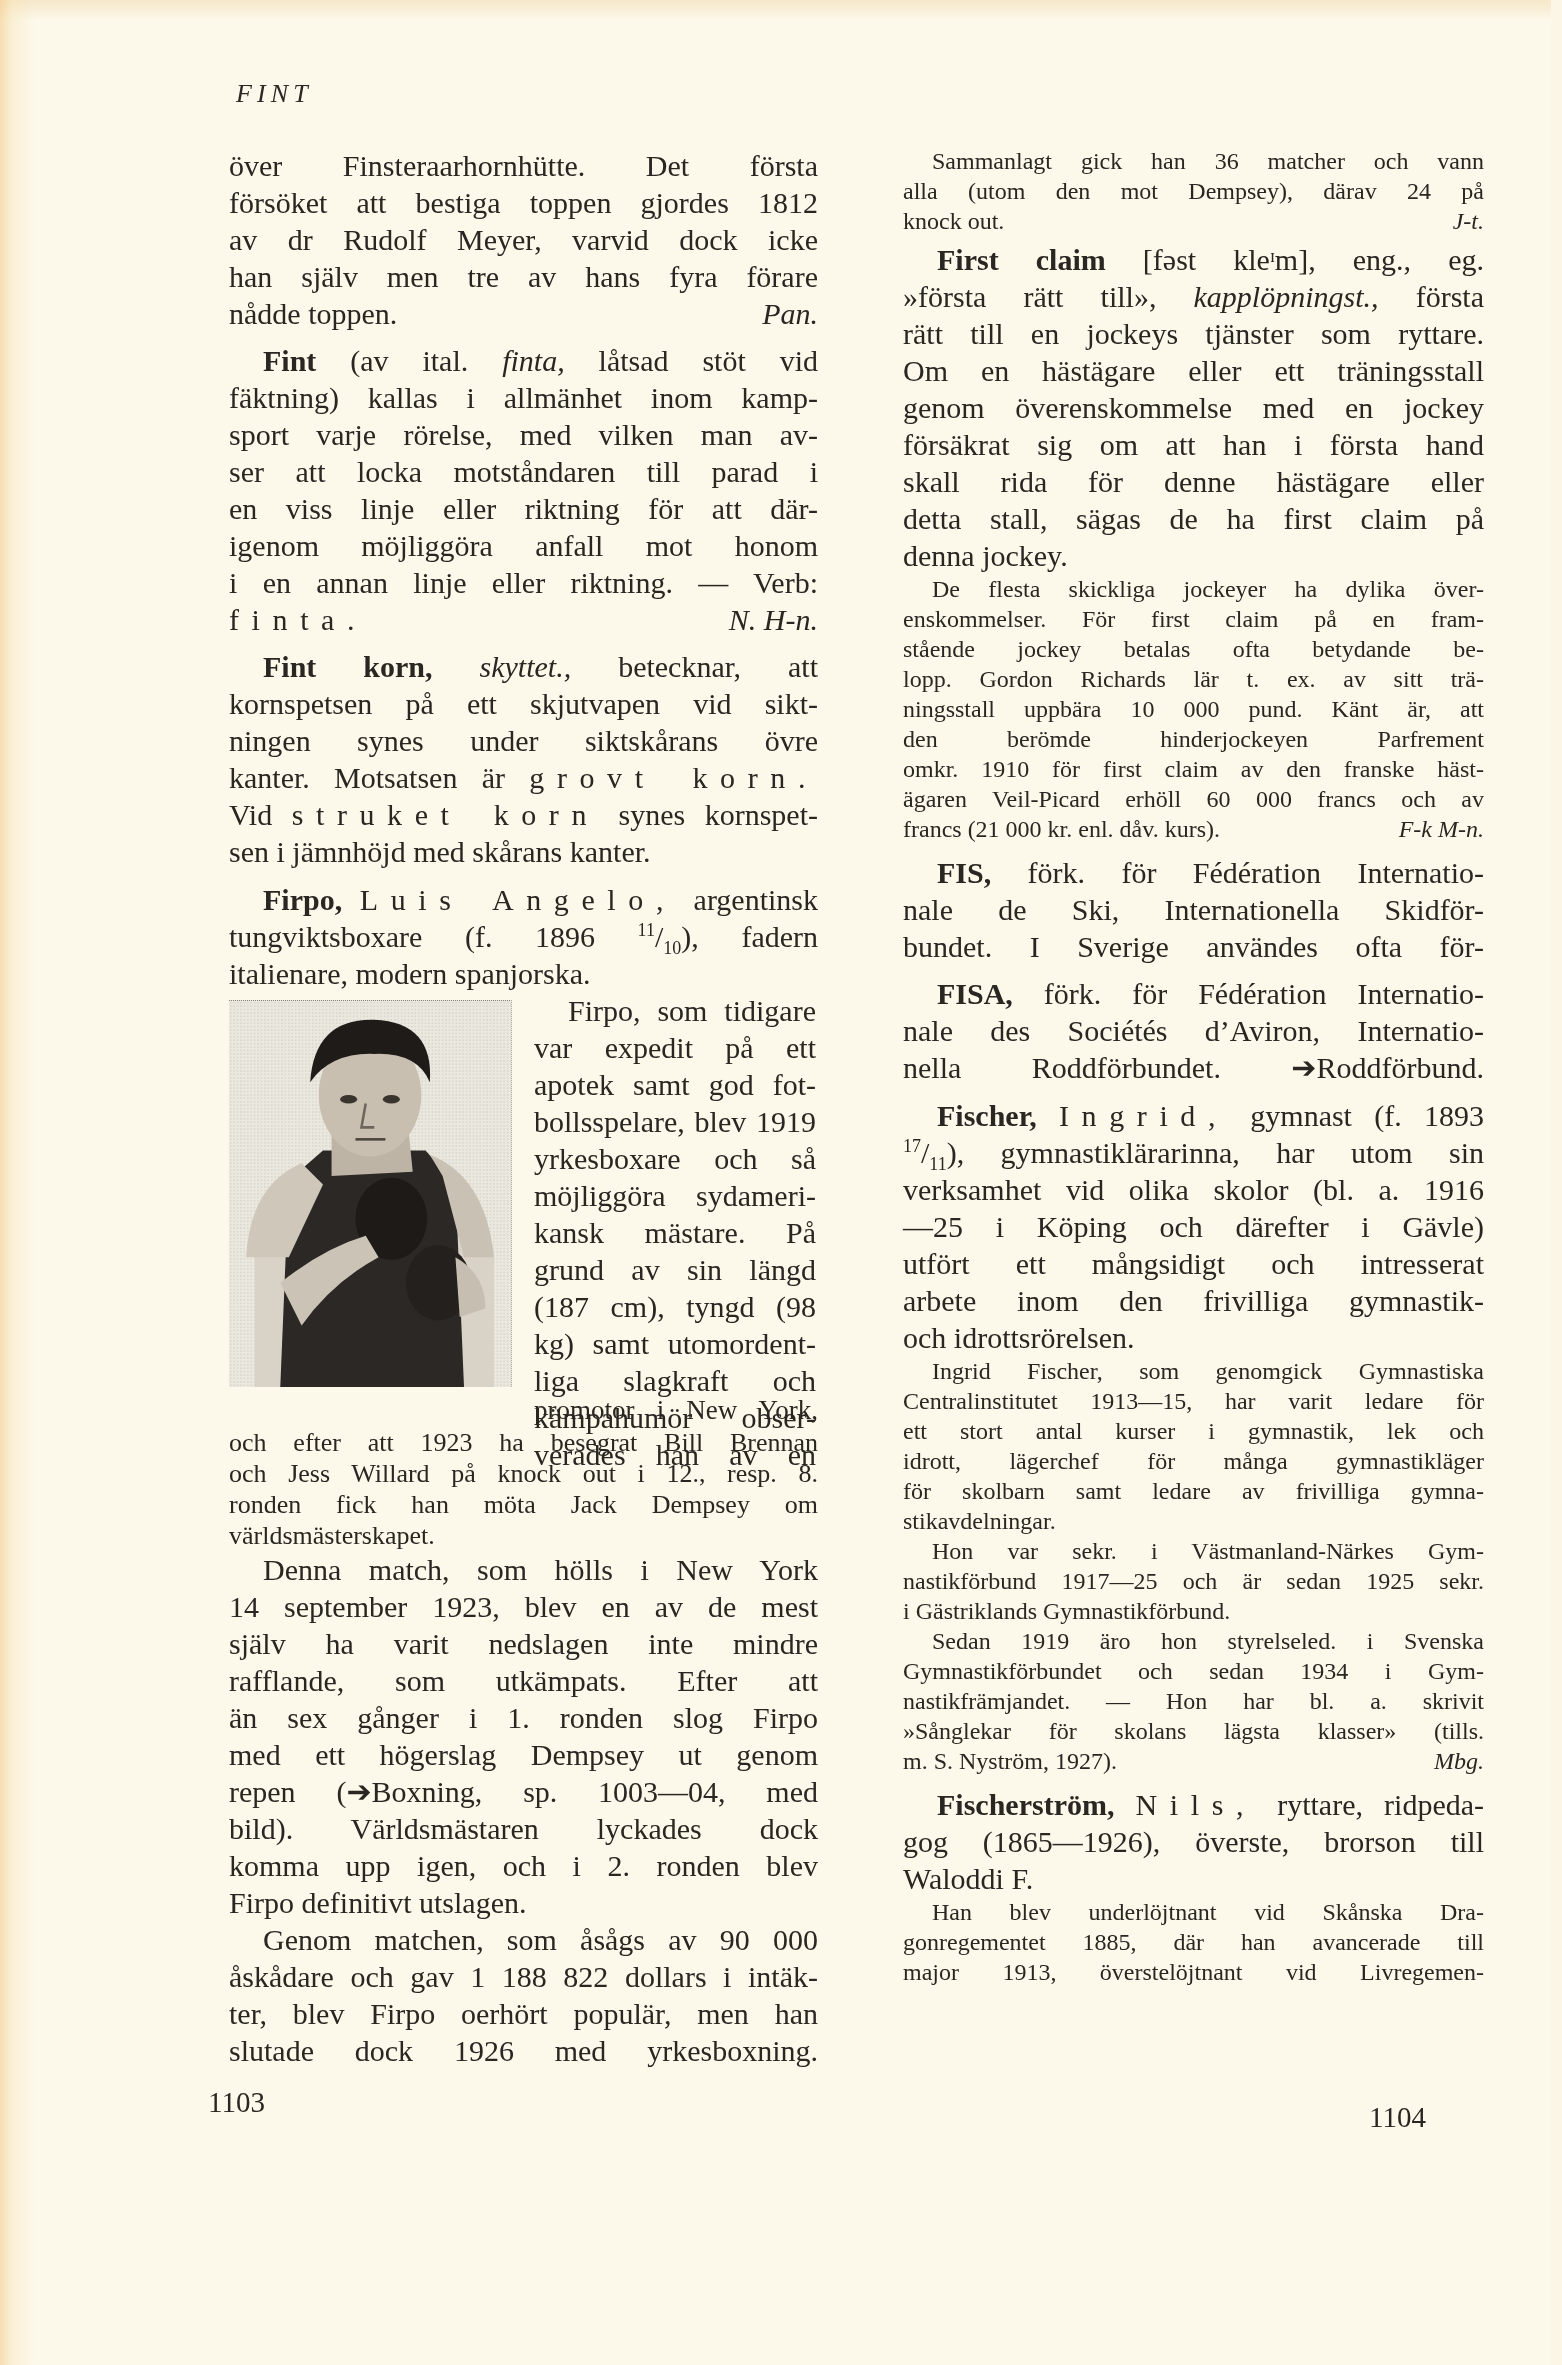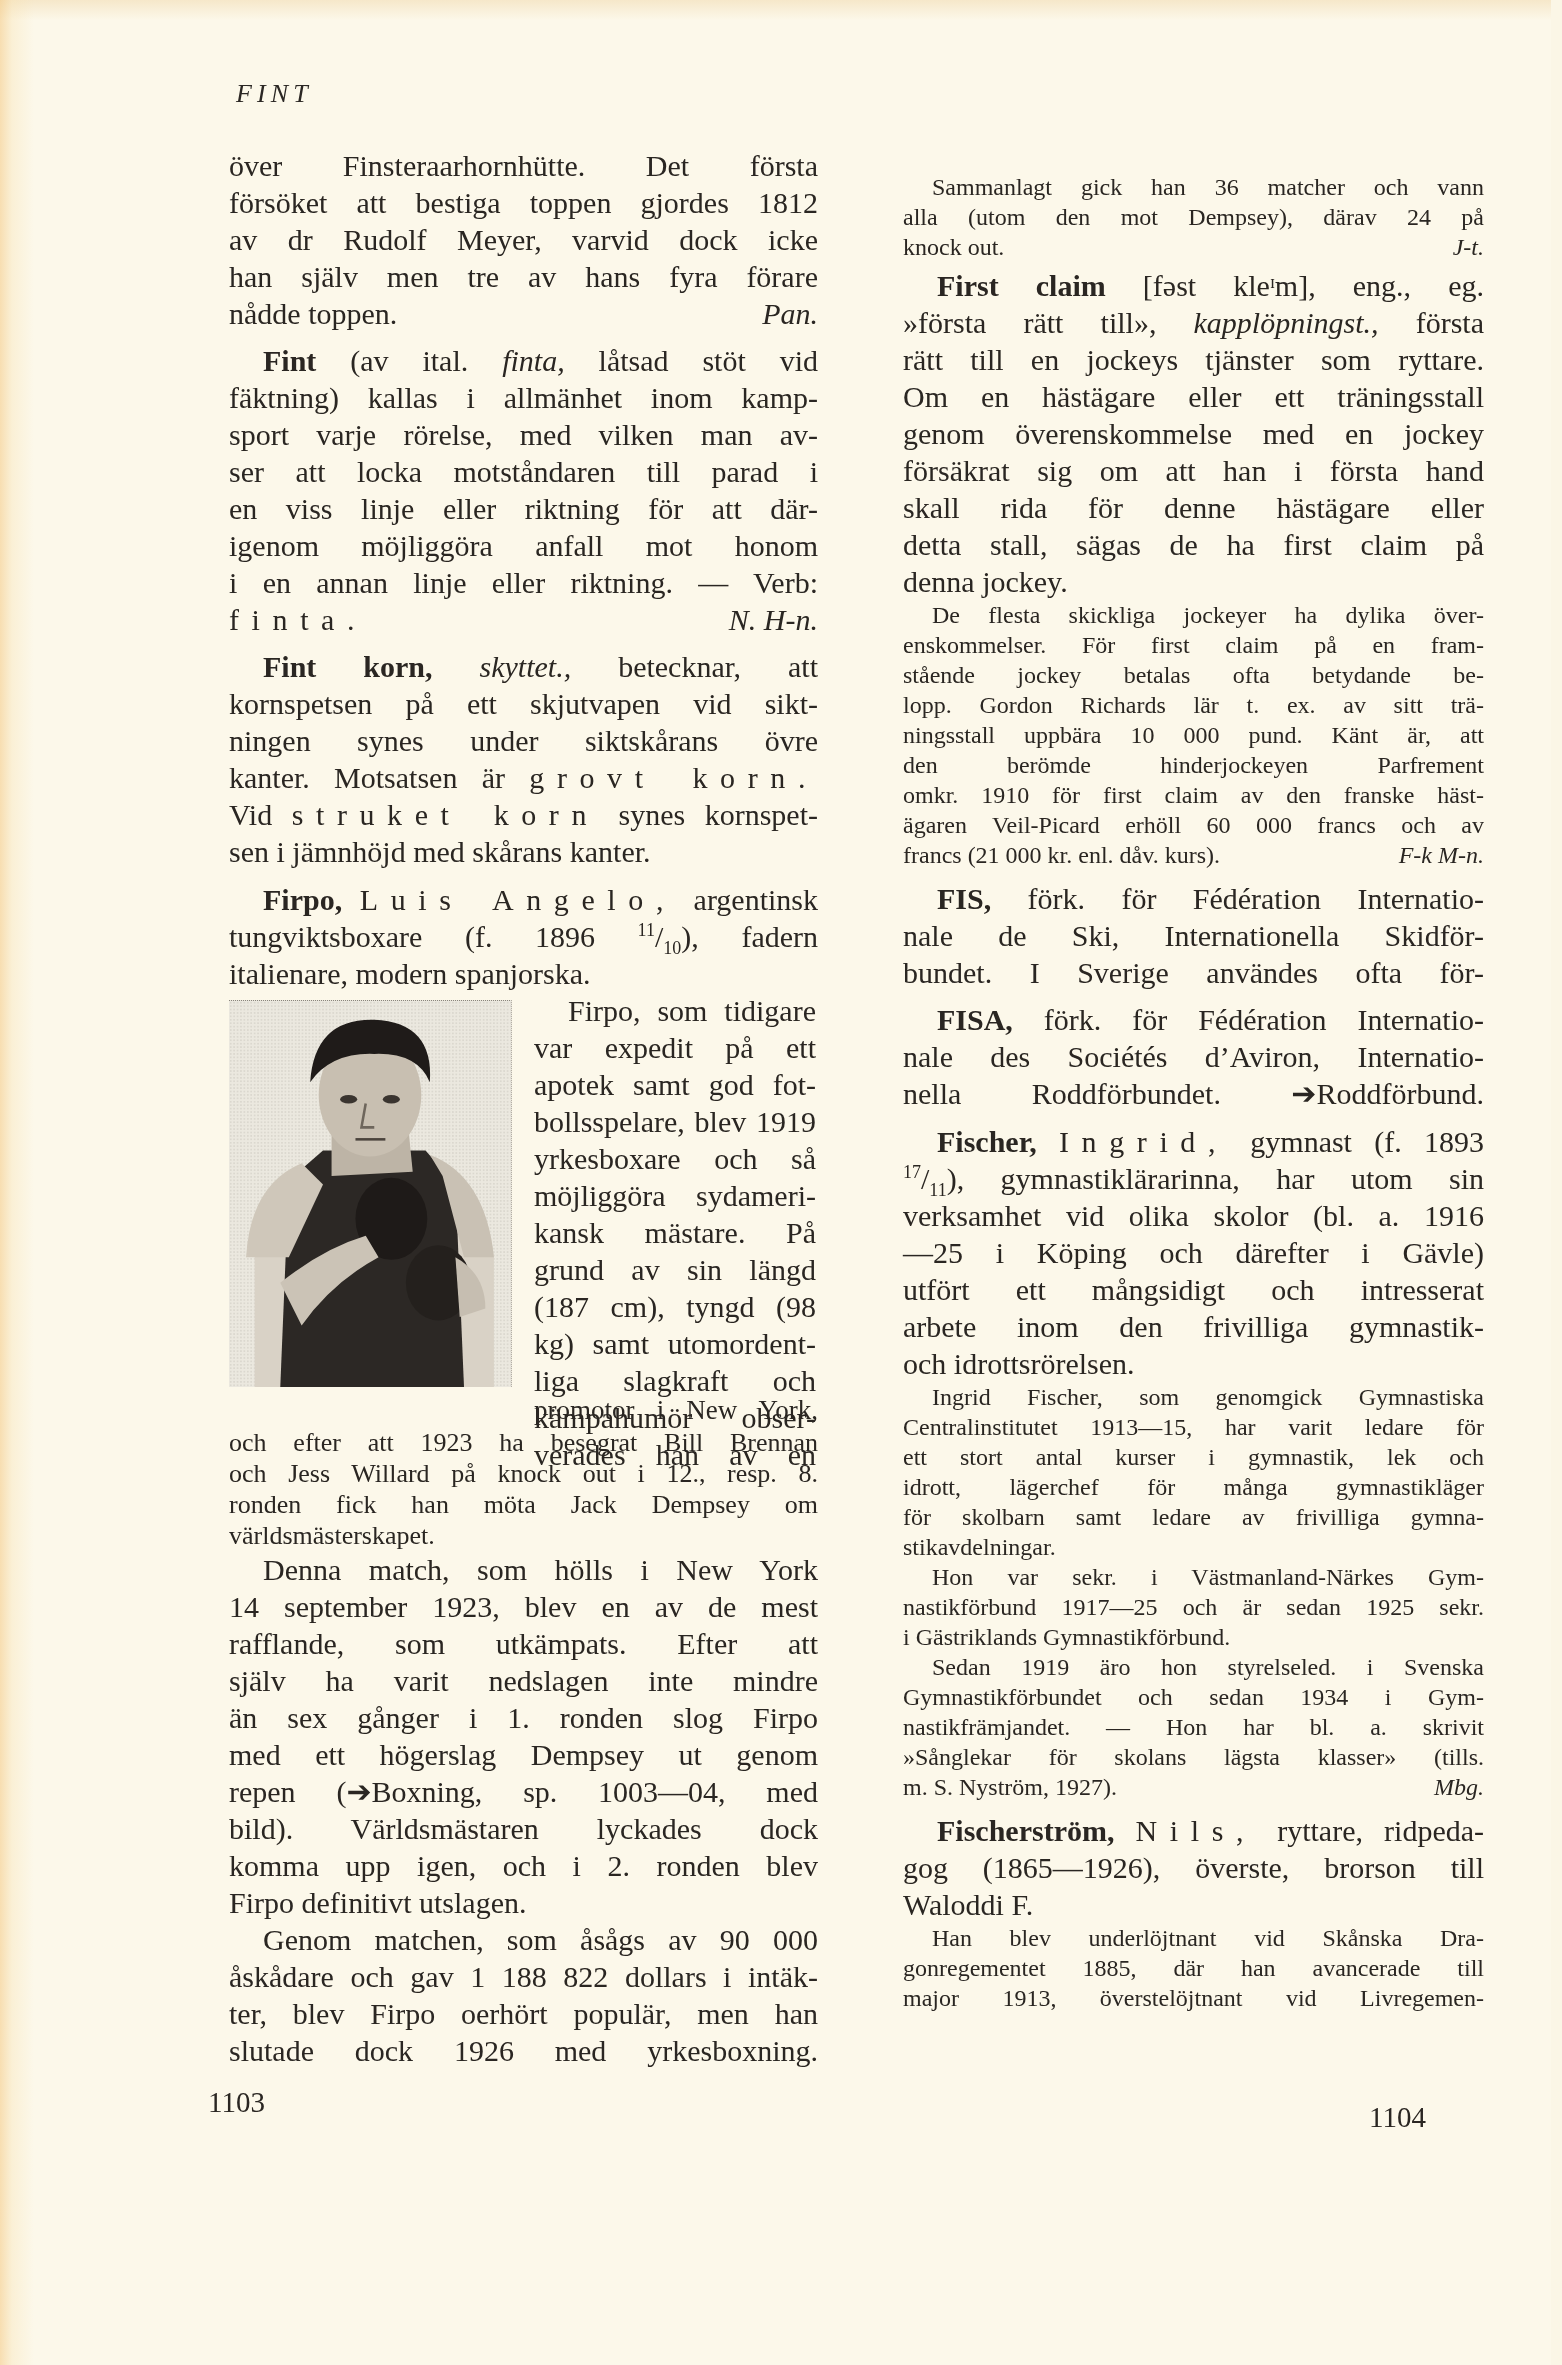--- a/index.html
+++ b/index.html
@@ -15,21 +15,21 @@
       linear-gradient(90deg, rgba(244,200,130,0.55) 0px, rgba(248,225,175,0.35) 12px, rgba(251,246,230,0) 34px),
       linear-gradient(180deg, rgba(240,215,170,0.5) 0px, rgba(251,246,230,0) 20.5px),
       #fcf8ea;
   }
   .running-head {
     position:absolute; left:236px; top:79px;
     font-size:26px; font-style:italic; letter-spacing:5.1px; color:#2b2724;
   }
   .col { position:absolute; }
   .col-left { left:229px; top:147px; width:589px; }
-  .col-right { left:903px; top:172px; width:581px; }
+  .col-right { left:903px; top:146px; width:581px; }
 
   .ln {
     display:block; white-space:nowrap; text-align:justify;
     text-align-last:justify; overflow:visible;
   }
   .big .ln { font-size:30px; line-height:37px; }
   .small .ln { font-size:24px; line-height:30px; }
   .ln.last { text-align-last:left; }
   .ln.indent { padding-left:34px; }
   .small .ln.indent { padding-left:29px; }
@@ -156,22 +156,22 @@
       <span class="ln" style="padding-left:305px;font-size:27px;line-height:34px;">promotor i New York,</span>
       <span class="ln" style="font-size:26px;line-height:31px;">och efter att 1923 ha besegrat Bill Brennan</span>
       <span class="ln" style="font-size:26px;line-height:31px;">och Jess Willard på knock out i 12., resp. 8.</span>
       <span class="ln" style="font-size:26px;line-height:31px;">ronden fick han möta Jack Dempsey om</span>
       <span class="ln last" style="font-size:26px;line-height:31px;">världsmästerskapet.</span>
     </div>
 
     <div class="big">
       <span class="ln indent">Denna match, som hölls i New York</span>
       <span class="ln">14 september 1923, blev en av de mest</span>
+      <span class="ln">själv ha varit nedslagen inte mindre</span>
       <span class="ln">rafflande, som utkämpats. Efter att</span>
-      <span class="ln">själv ha varit nedslagen inte mindre</span>
       <span class="ln">än sex gånger i 1. ronden slog Firpo</span>
       <span class="ln">med ett högerslag Dempsey ut genom</span>
       <span class="ln">repen (➔Boxning, sp. 1003—04, med</span>
       <span class="ln">bild). Världsmästaren lyckades dock</span>
       <span class="ln">komma upp igen, och i 2. ronden blev</span>
       <span class="ln last">Firpo definitivt utslagen.</span>
     </div>
 
     <div class="big">
       <span class="ln indent">Genom matchen, som åsågs av 90 000</span>

